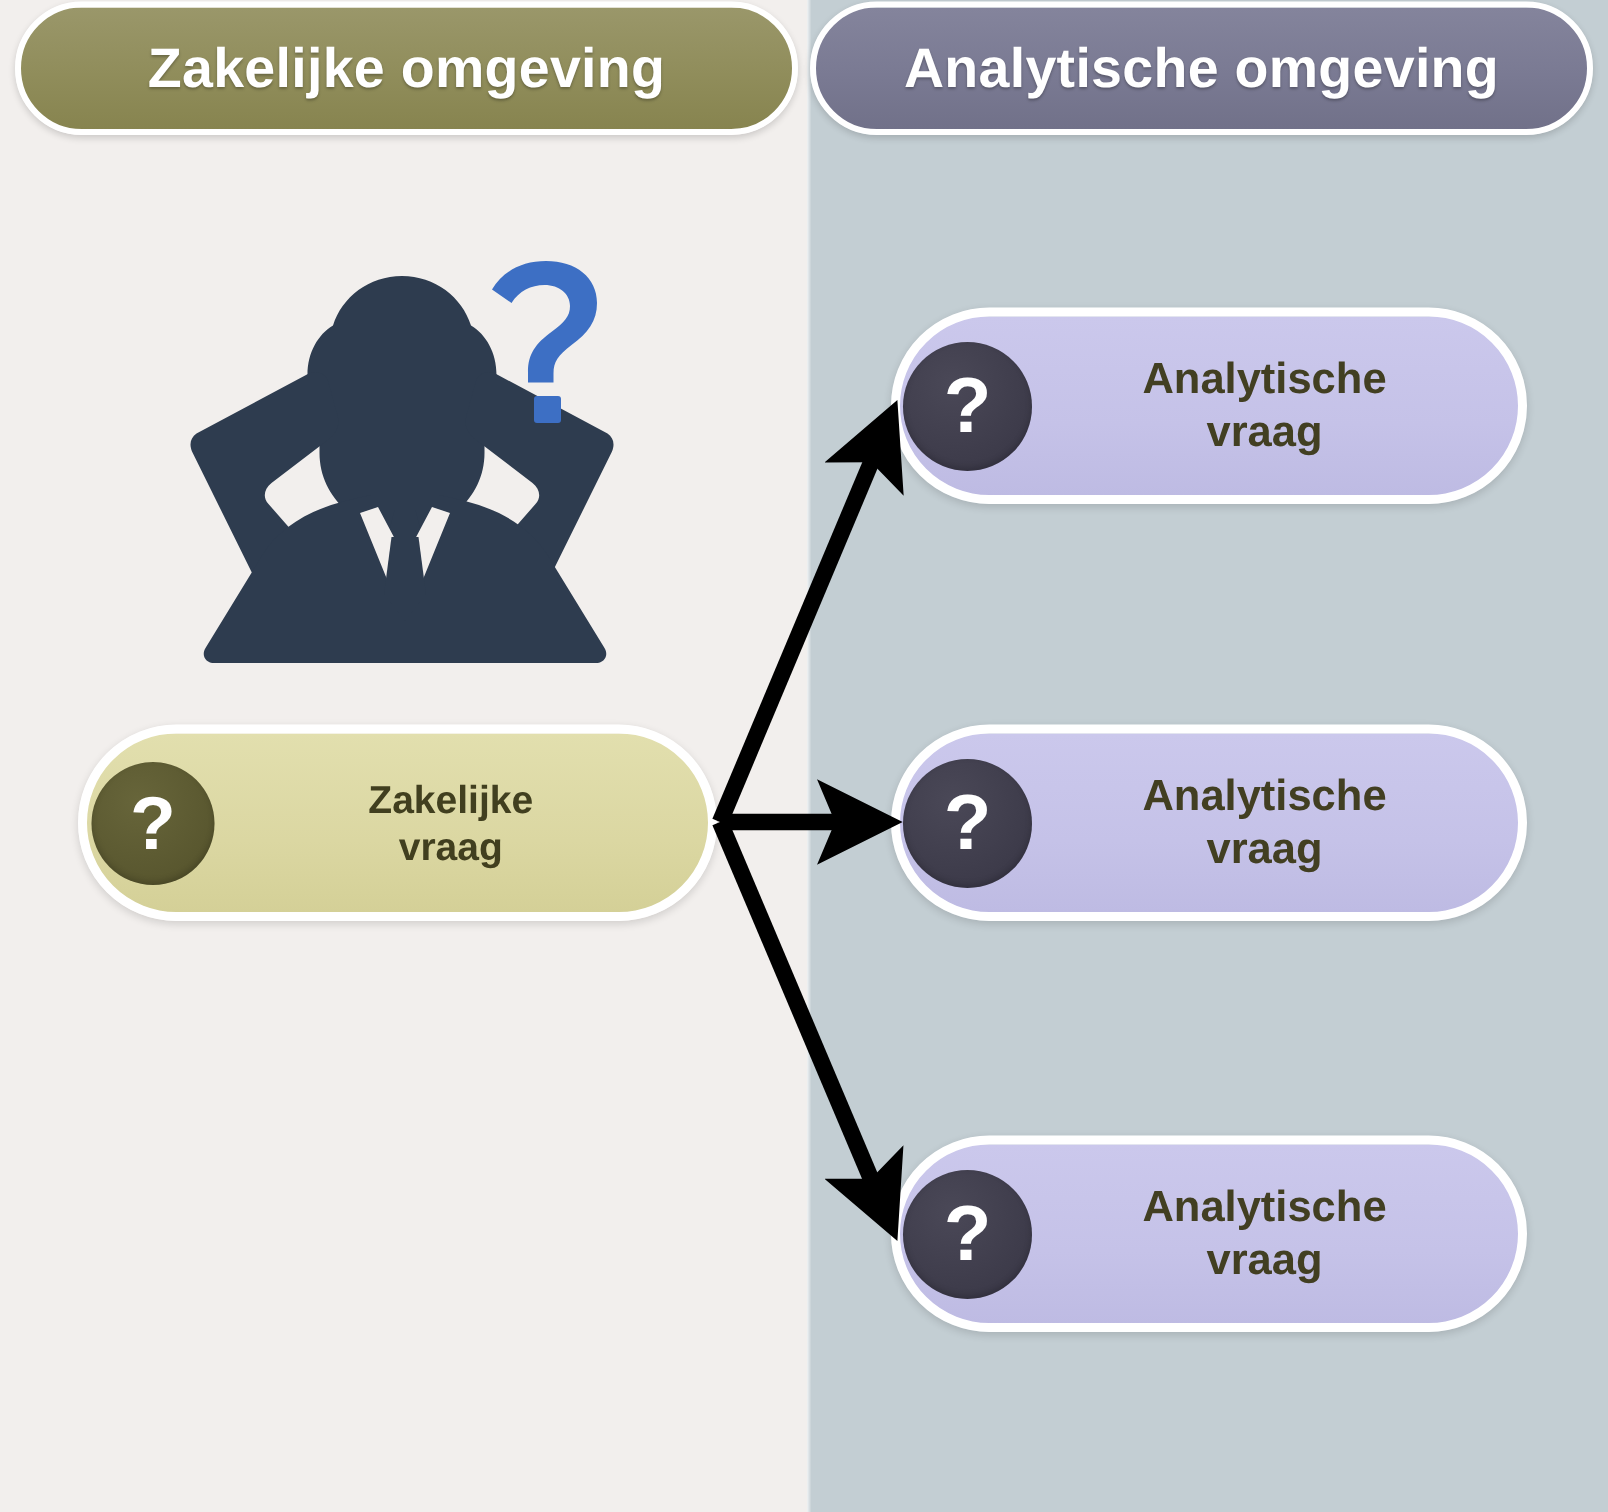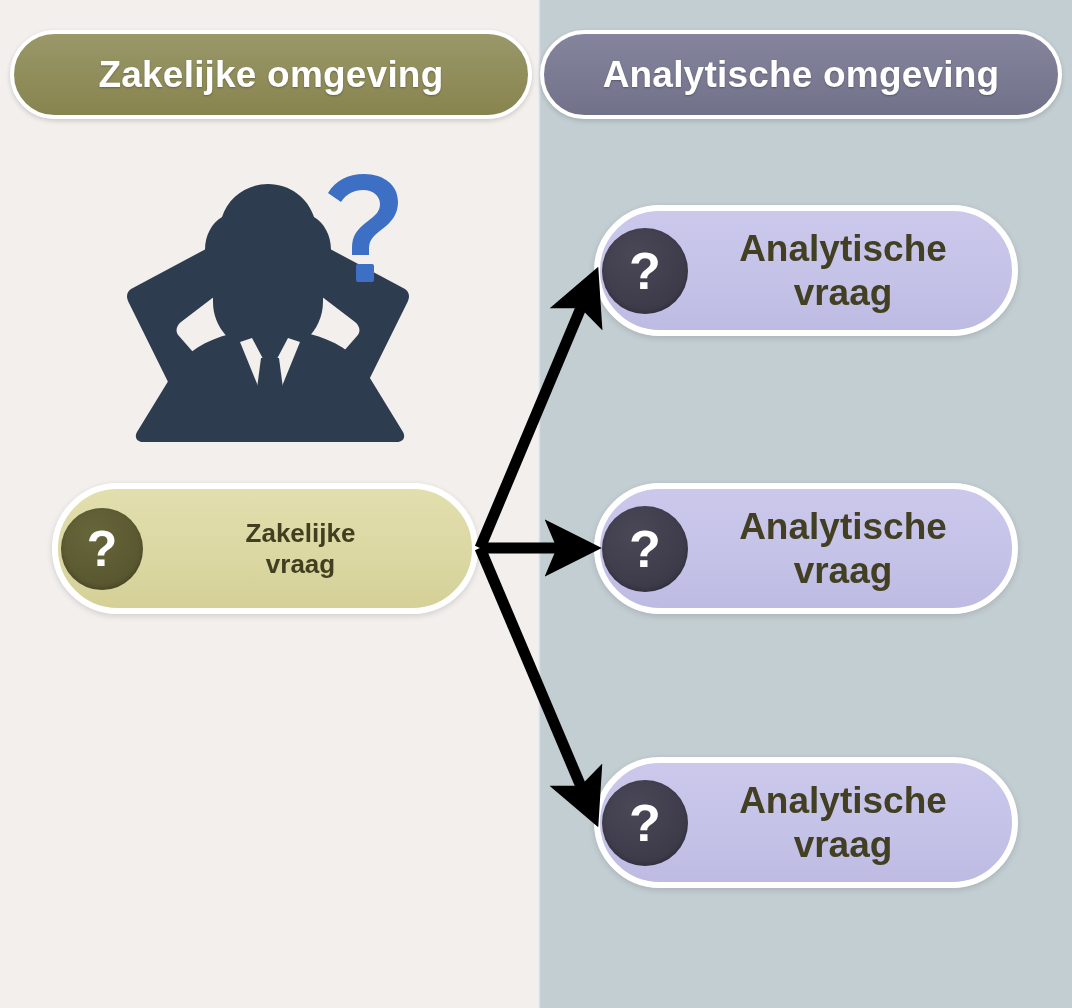--- a/index.html
+++ b/index.html
@@ -40,21 +40,21 @@
     content: "";
     position: absolute;
     left: 0; top: 0; bottom: 0;
     width: 3px;
     background: linear-gradient(to right, rgba(255,255,255,0.75), rgba(255,255,255,0));
   }
 
   
   .banner {
     position: absolute;
-    top: 30px;
+    top: 1px;
     height: 89px;
     border-radius: 46px;
     display: flex;
     align-items: center;
     justify-content: center;
     box-sizing: border-box;
     border: 4px solid #ffffff;
     box-shadow: 0 2px 5px rgba(0,0,0,0.16);
   }
   .banner-label {
@@ -144,21 +144,21 @@
   }
   .pill-analytic .pill-badge {
     width: 86px;
     height: 86px;
     margin-left: 2px;
     background: radial-gradient(circle at 38% 32%, #4a4857 0%, #3d3b4a 70%, #343243 100%);
     font-size: 52px;
   }
   .pill-analytic .pill-text {
     color: #423f22;
-    font-size: 37px;
+    font-size: 29px;
   }
   #pill-analytic-1 { top: 205px; }
   #pill-analytic-2 { top: 483px; }
   #pill-analytic-3 { top: 757px; }
 
   
   #arrows {
     position: absolute;
     left: 0;
     top: 0;

